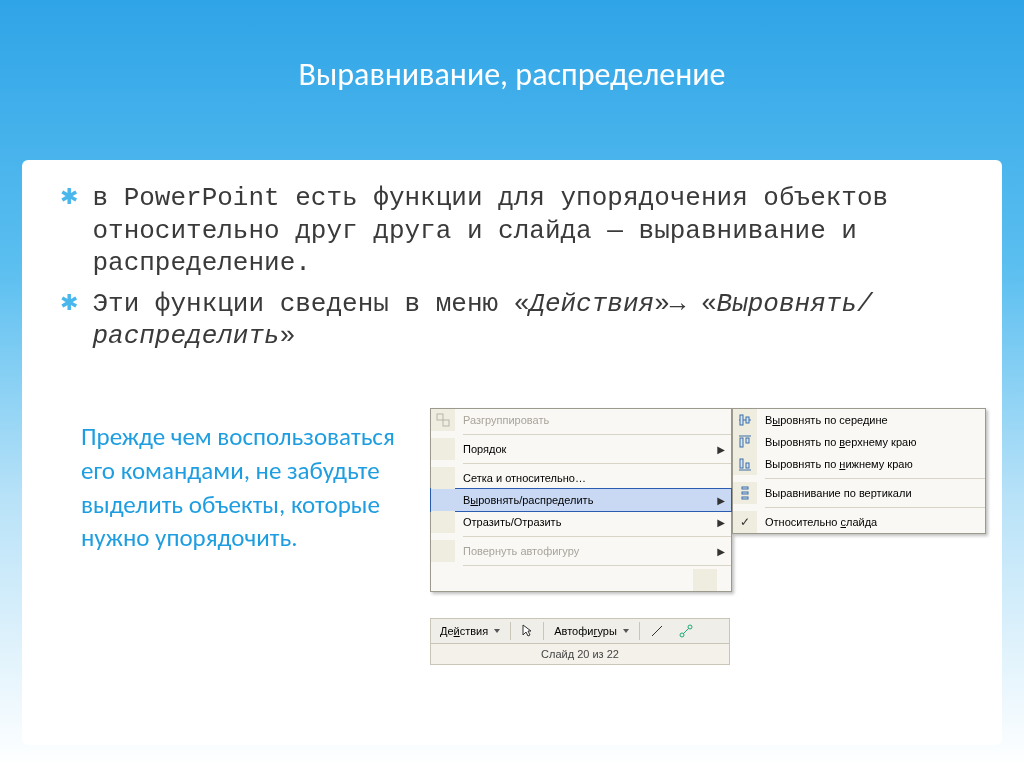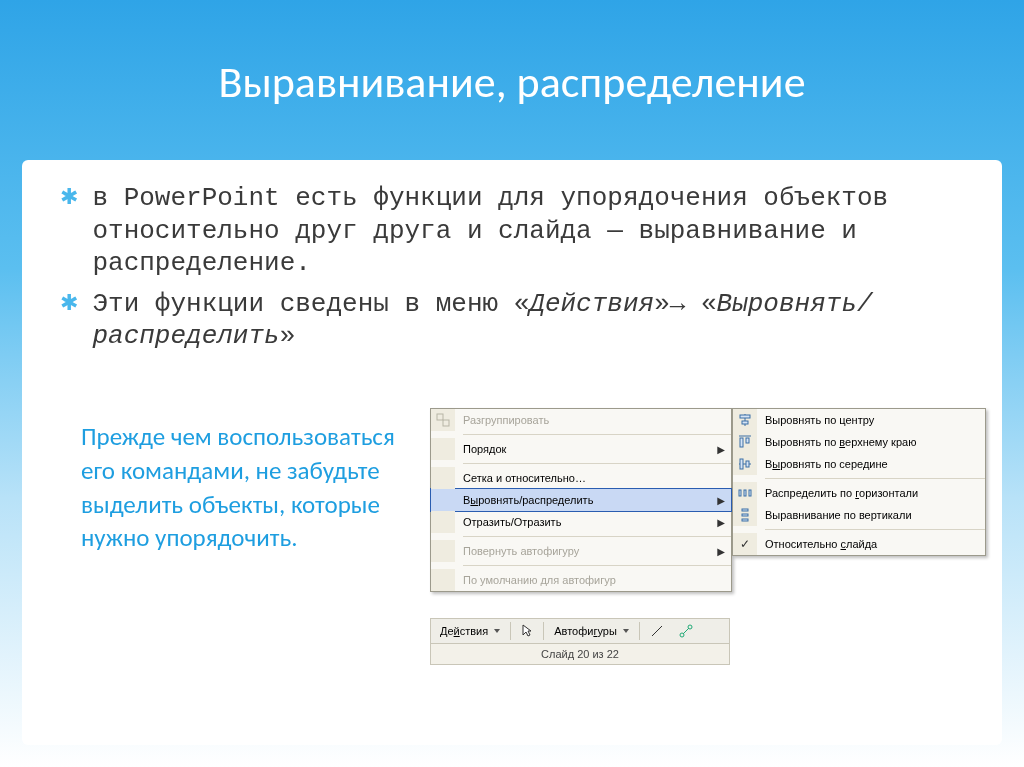--- a/index.html
+++ b/index.html
@@ -27,21 +27,21 @@
     background: #ffffff;
     border-radius: 6px;
   }
   .title {
     position: absolute;
     top: 55px;
     left: 0;
     right: 0;
     text-align: center;
     color: #ffffff;
-    font-size: 44px;
+    font-size: 32px;
     font-weight: 400;
   }
   .body-list {
     position: absolute;
     top: 182px;
     left: 60px;
     right: 60px;
     color: #3a3a3a;
     font-size: 26px;
     line-height: 1.25;
@@ -240,66 +240,55 @@
       </div>
       <div class="sep"></div>
       <div class="menu-row disabled">
         <div class="icon-col"></div>
         <span class="menu-label">Повернуть автофигуру</span>
         <span class="menu-arrow">▶</span>
       </div>
       <div class="sep"></div>
       <div class="menu-row disabled">
         <div class="icon-col"></div>
-        <span class="menu-label">По умолчанию для автофигур</span>
       </div>
     </div>
 
     <div class="panel panel-right">
       <div class="menu-row">
         <div class="icon-col">
           <svg width="14" height="14">
-              <line x1="7" y1="1" x2="7" y2="13" stroke="#3a6ea5"></line>
-              <rect x="2" y="2" width="10" height="3" fill="#d6e4f5" stroke="#3a6ea5"></rect>
-              <rect x="4" y="8" width="6" height="3" fill="#d6e4f5" stroke="#3a6ea5"></rect>
-            </svg>
-        </div>
-        <span class="menu-label">Выровнять по центру</span>
+              <line x1="1" y1="7" x2="13" y2="7" stroke="#3a6ea5"></line>
+              <rect x="2" y="2" width="3" height="10" fill="#d6e4f5" stroke="#3a6ea5"></rect>
+              <rect x="8" y="4" width="3" height="6" fill="#d6e4f5" stroke="#3a6ea5"></rect>
+            </svg>
+        </div>
+        <span class="menu-label">В<span class="underline-accel">ы</span>ровнять по середине</span>
       </div>
       <div class="menu-row">
         <div class="icon-col">
           <svg width="14" height="14">
               <line x1="1" y1="1" x2="13" y2="1" stroke="#3a6ea5"></line>
               <rect x="2" y="3" width="3" height="9" fill="#d6e4f5" stroke="#3a6ea5"></rect>
               <rect x="8" y="3" width="3" height="5" fill="#d6e4f5" stroke="#3a6ea5"></rect>
             </svg>
         </div>
         <span class="menu-label">Выровнять по <span class="underline-accel">в</span>ерхнему краю</span>
       </div>
       <div class="menu-row">
         <div class="icon-col">
           <svg width="14" height="14">
-              <line x1="1" y1="7" x2="13" y2="7" stroke="#3a6ea5"></line>
-              <rect x="2" y="2" width="3" height="10" fill="#d6e4f5" stroke="#3a6ea5"></rect>
-              <rect x="8" y="4" width="3" height="6" fill="#d6e4f5" stroke="#3a6ea5"></rect>
-            </svg>
-        </div>
-        <span class="menu-label">В<span class="underline-accel">ы</span>ровнять по середине</span>
-      </div>
-      <div class="sep"></div>
-      <div class="menu-row">
-        <div class="icon-col">
-          <svg width="14" height="14">
-              <rect x="1" y="4" width="2" height="6" fill="#d6e4f5" stroke="#3a6ea5"></rect>
-              <rect x="6" y="4" width="2" height="6" fill="#d6e4f5" stroke="#3a6ea5"></rect>
-              <rect x="11" y="4" width="2" height="6" fill="#d6e4f5" stroke="#3a6ea5"></rect>
-            </svg>
-        </div>
-        <span class="menu-label">Распределить по <span class="underline-accel">г</span>оризонтали</span>
-      </div>
+              <line x1="1" y1="13" x2="13" y2="13" stroke="#3a6ea5"></line>
+              <rect x="2" y="2" width="3" height="9" fill="#d6e4f5" stroke="#3a6ea5"></rect>
+              <rect x="8" y="6" width="3" height="5" fill="#d6e4f5" stroke="#3a6ea5"></rect>
+            </svg>
+        </div>
+        <span class="menu-label">Выровнять по <span class="underline-accel">н</span>ижнему краю</span>
+      </div>
+      <div class="sep"></div>
       <div class="menu-row">
         <div class="icon-col">
           <svg width="14" height="14">
               <rect x="4" y="1" width="6" height="2" fill="#d6e4f5" stroke="#3a6ea5"></rect>
               <rect x="4" y="6" width="6" height="2" fill="#d6e4f5" stroke="#3a6ea5"></rect>
               <rect x="4" y="11" width="6" height="2" fill="#d6e4f5" stroke="#3a6ea5"></rect>
             </svg>
         </div>
         <span class="menu-label">Выравнивание по вертикали</span>
       </div>

